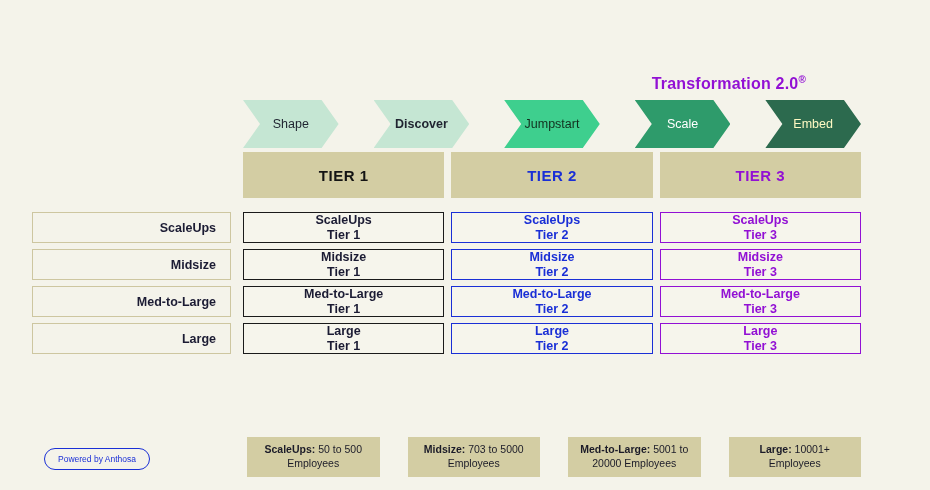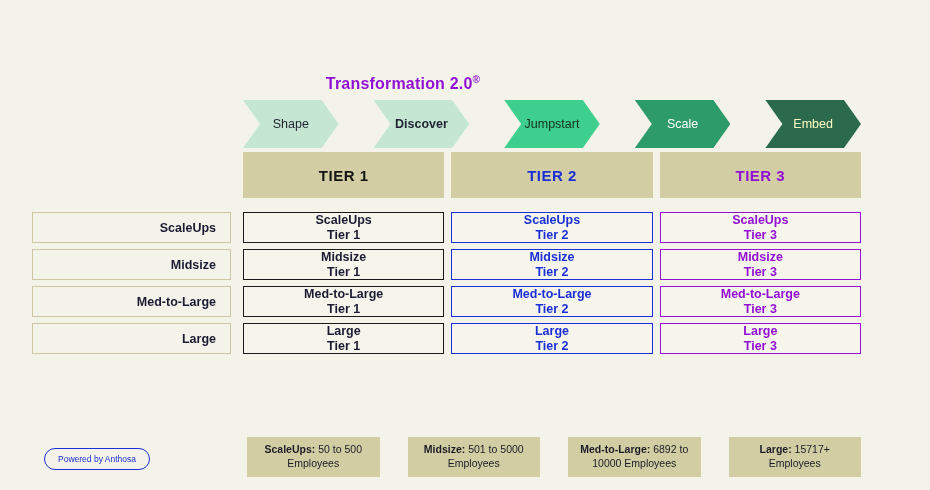--- a/index.html
+++ b/index.html
@@ -14,21 +14,21 @@
     overflow: hidden;
     position: relative;
   }
 
   
   #title {
     position: absolute;
     left: 0;
     top: 74px;
     width: 806px;
-    text-align: center;
+    text-align: right;
     font-size: 16px;
     font-weight: bold;
     color: #9210d4;
     letter-spacing: 0.2px;
   }
   #title .reg {
     font-size: 10px;
     vertical-align: super;
   }
 
@@ -286,21 +286,21 @@
 
 <div id="badge">
   <span>Powered by Anthosa</span>
 </div>
 
 <div id="legend">
     <div class="legend-box">
       <div><b>ScaleUps:</b><span> 50 to 500 Employees</span></div>
     </div>
     <div class="legend-box">
-      <div><b>Midsize:</b><span> 501 to 5000 Employees</span></div>
+      <div><b>Midsize:</b><span> 703 to 5000 Employees</span></div>
     </div>
     <div class="legend-box">
-      <div><b>Med-to-Large:</b><span> 6892 to 10000 Employees</span></div>
+      <div><b>Med-to-Large:</b><span> 5001 to 20000 Employees</span></div>
     </div>
     <div class="legend-box">
-      <div><b>Large:</b><span> 15717+ Employees</span></div>
+      <div><b>Large:</b><span> 10001+ Employees</span></div>
     </div>
   </div>
 
 </body></html>

